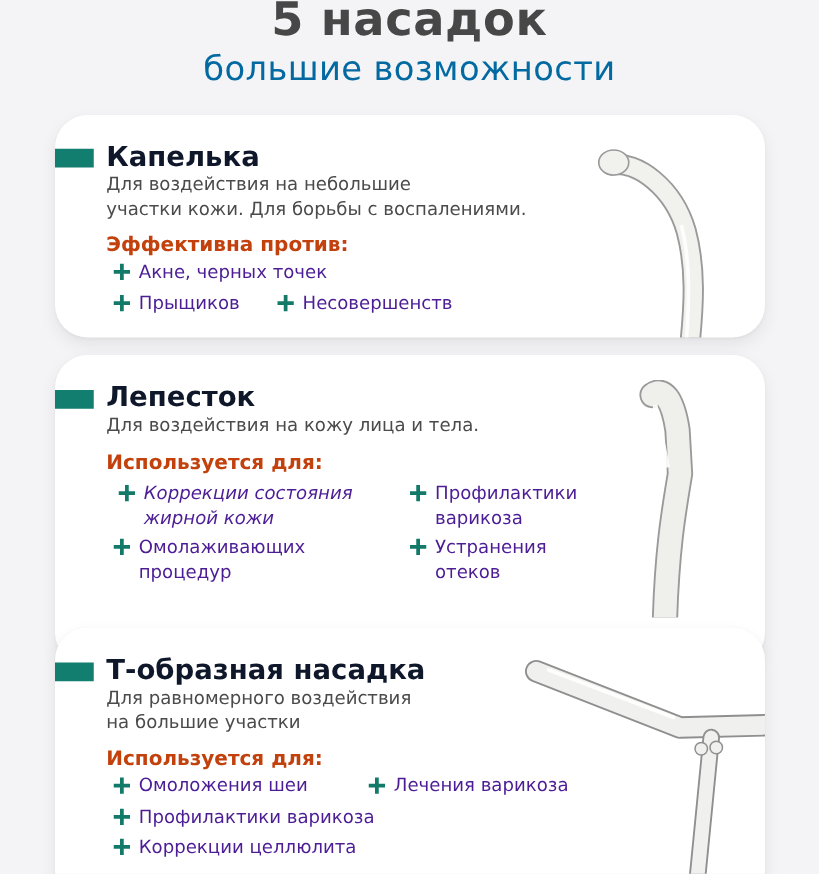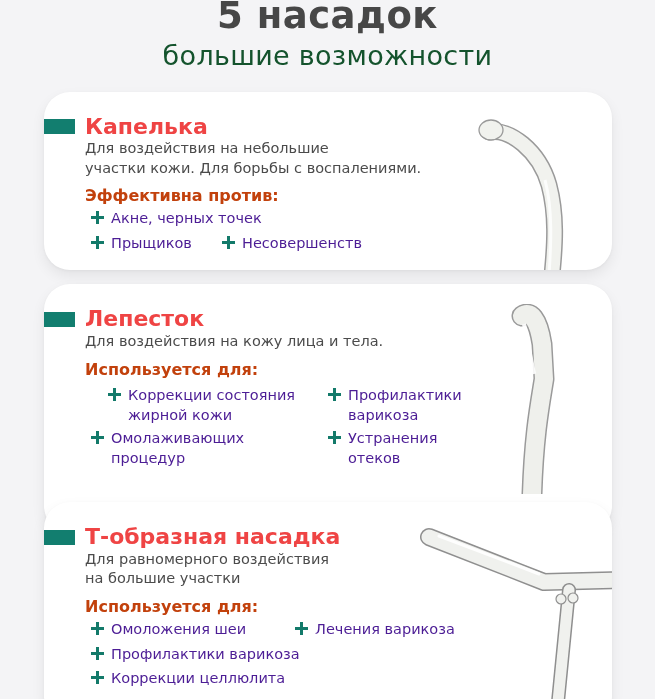--- a/index.html
+++ b/index.html
@@ -11,38 +11,38 @@
       position: relative;
     }
     .title {
       position: absolute; left: 0; width: 655px; top: -6px;
       text-align: center; font-size: 37px; font-weight: bold;
       color: #474747; letter-spacing: 0.5px;
     }
     .subtitle {
       position: absolute; left: 0; width: 655px; top: 40px;
       text-align: center; font-size: 27px; font-weight: normal;
-      color: #14532d; letter-spacing: 0.3px;
+      color: #0369a1; letter-spacing: 0.3px;
     }
     .card {
       position: absolute; left: 44px; width: 568px;
       background: #ffffff; border-radius: 26px;
       box-shadow: 0 6px 14px rgba(0,0,0,0.07), 0 1px 3px rgba(0,0,0,0.04);
       overflow: hidden;
     }
     .card1 { top: 92px; height: 178px; }
     .card2 { top: 284px; height: 248px; }
     .card3 { top: 502px; height: 220px; }
     .accent {
       position: absolute; left: 44px; width: 31px; height: 15px;
       background: #127e6f;
     }
     .name {
       position: absolute; left: 41px; font-size: 22px; font-weight: bold;
-      color: #ef4444; white-space: nowrap;
+      color: #0f172a; white-space: nowrap;
     }
     .desc {
       position: absolute; left: 41px; font-size: 14.5px; line-height: 20px;
       color: #4b4b4b; white-space: nowrap;
     }
     .heading {
       position: absolute; left: 41px; font-size: 16px; font-weight: bold;
       color: #c2410c; white-space: nowrap;
     }
     .item {
@@ -85,21 +85,21 @@
     <ellipse cx="22" cy="20" rx="12" ry="10" fill="#f1f2ee" stroke="#9a9a9a" stroke-width="1.3"></ellipse>
     <path d="M76 70 C84 100, 82 135, 80 165" fill="none" stroke="#ffffff" stroke-width="3" opacity="0.8"></path>
   </svg>
 </div>
 <div class="accent" style="top:119px;"></div>
 
 <div class="card card2">
   <div class="name" style="top:22px;">Лепесток</div>
   <div class="desc" style="top:47px;">Для воздействия на кожу лица и тела.</div>
   <div class="heading" style="top:76px;">Используется для:</div>
-  <div class="item" style="left:64px; top:101px;">
+  <div class="item" style="left:51px; top:101px;font-style:italic;">
     <span class="plus"></span><span>Коррекции состояния</span><br><span>жирной кожи</span>
   </div>
   <div class="item" style="left:47px; top:144px;">
     <span class="plus"></span><span>Омолаживающих</span><br><span>процедур</span>
   </div>
   <div class="item" style="left:284px; top:101px;">
     <span class="plus"></span><span>Профилактики</span><br><span>варикоза</span>
   </div>
   <div class="item" style="left:284px; top:144px;">
     <span class="plus"></span><span>Устранения</span><br><span>отеков</span>

